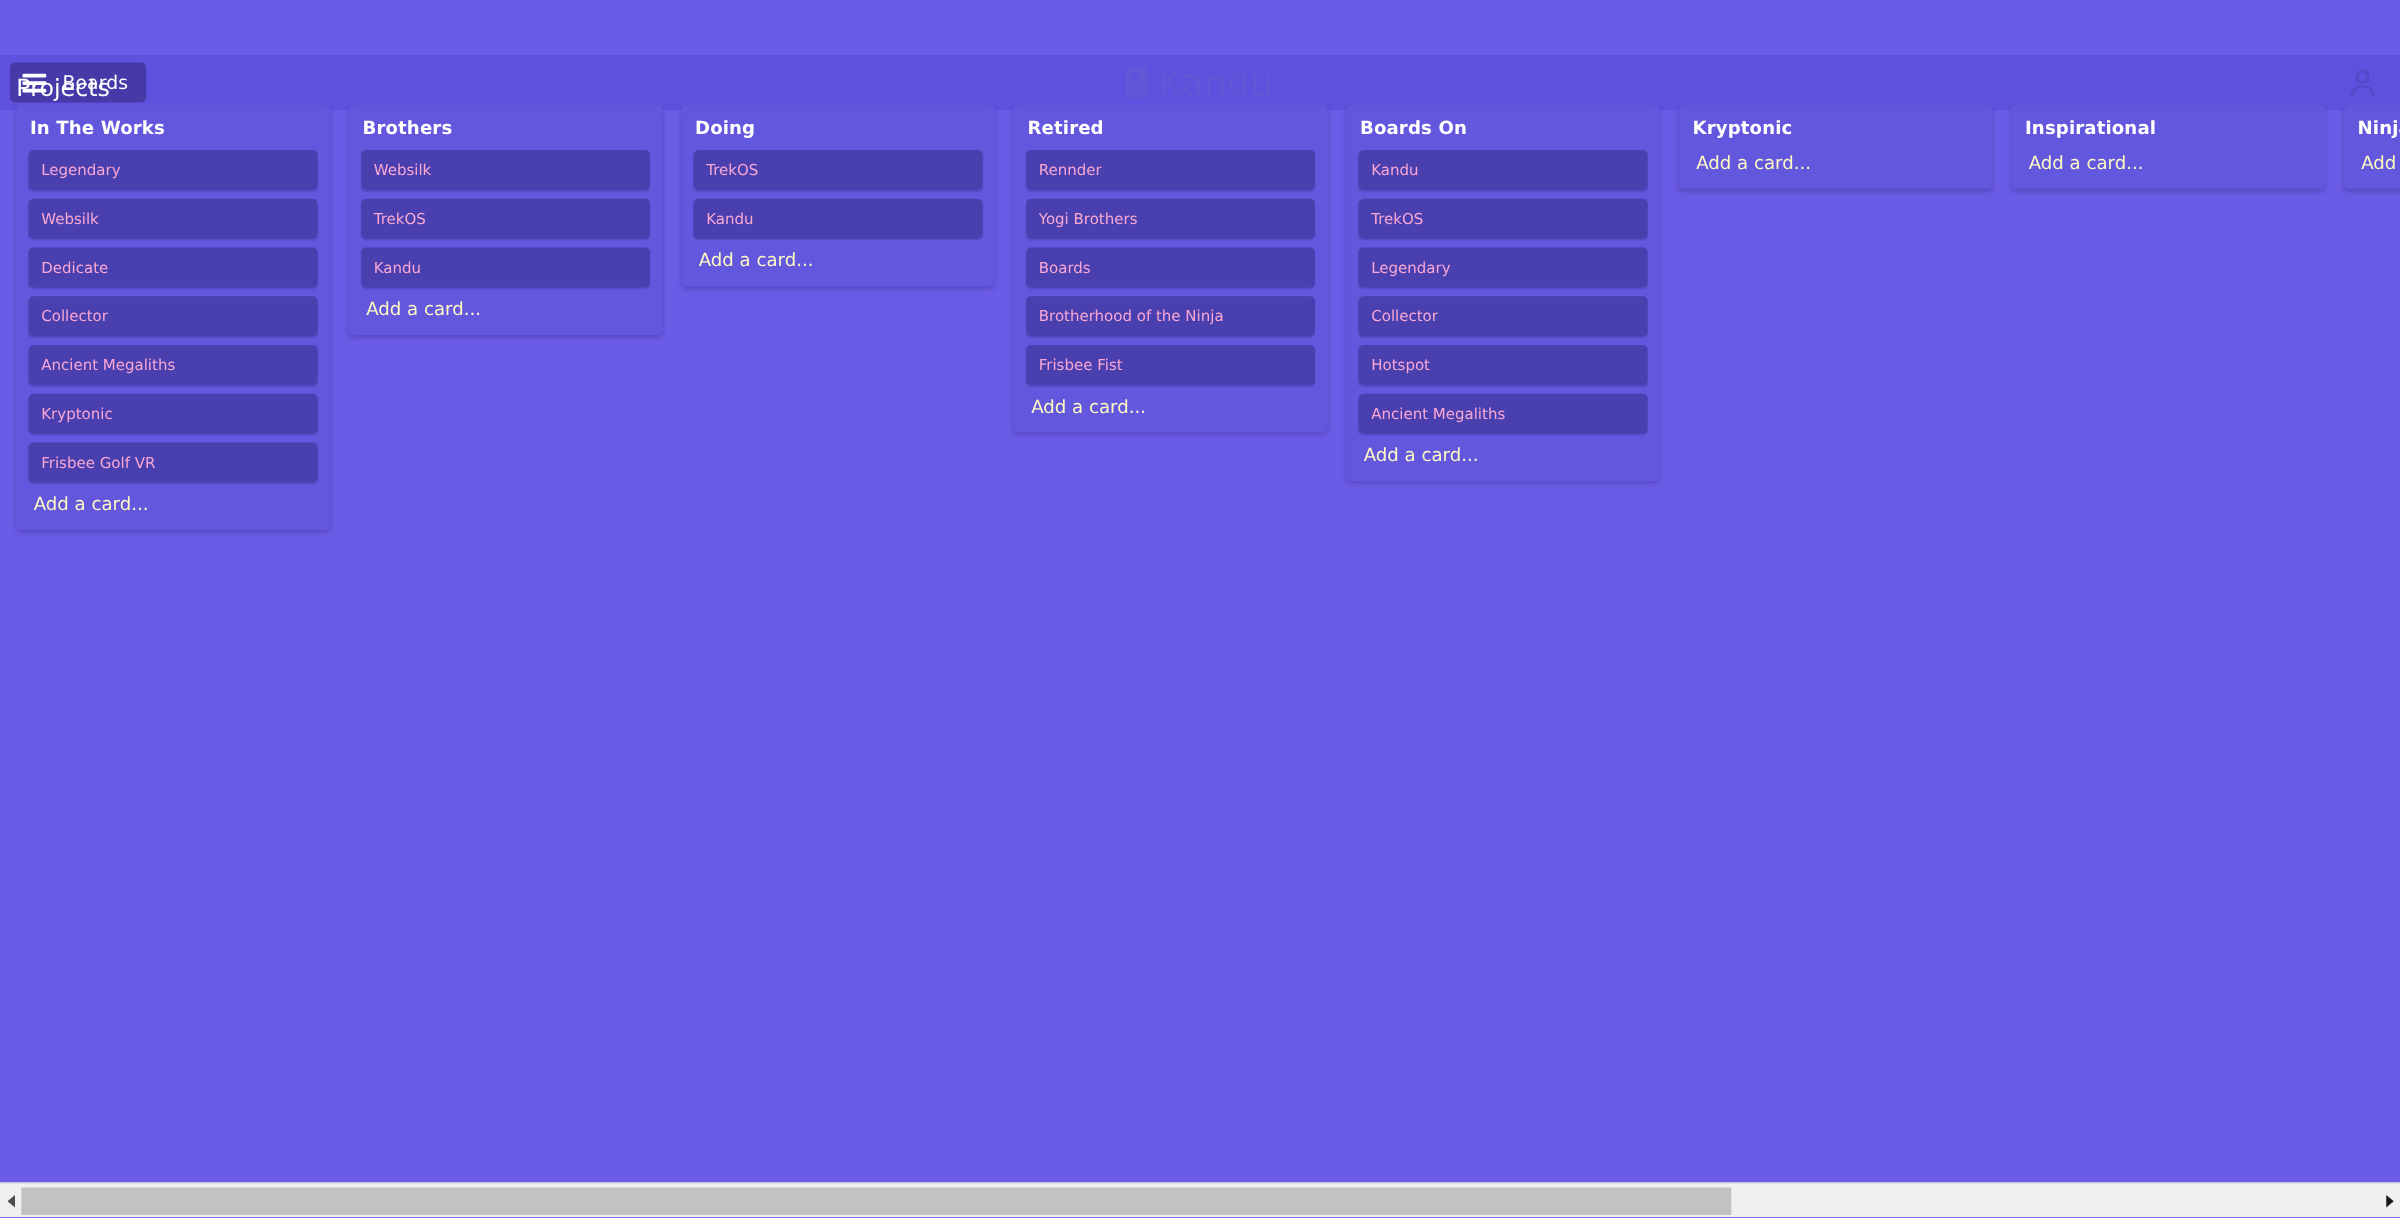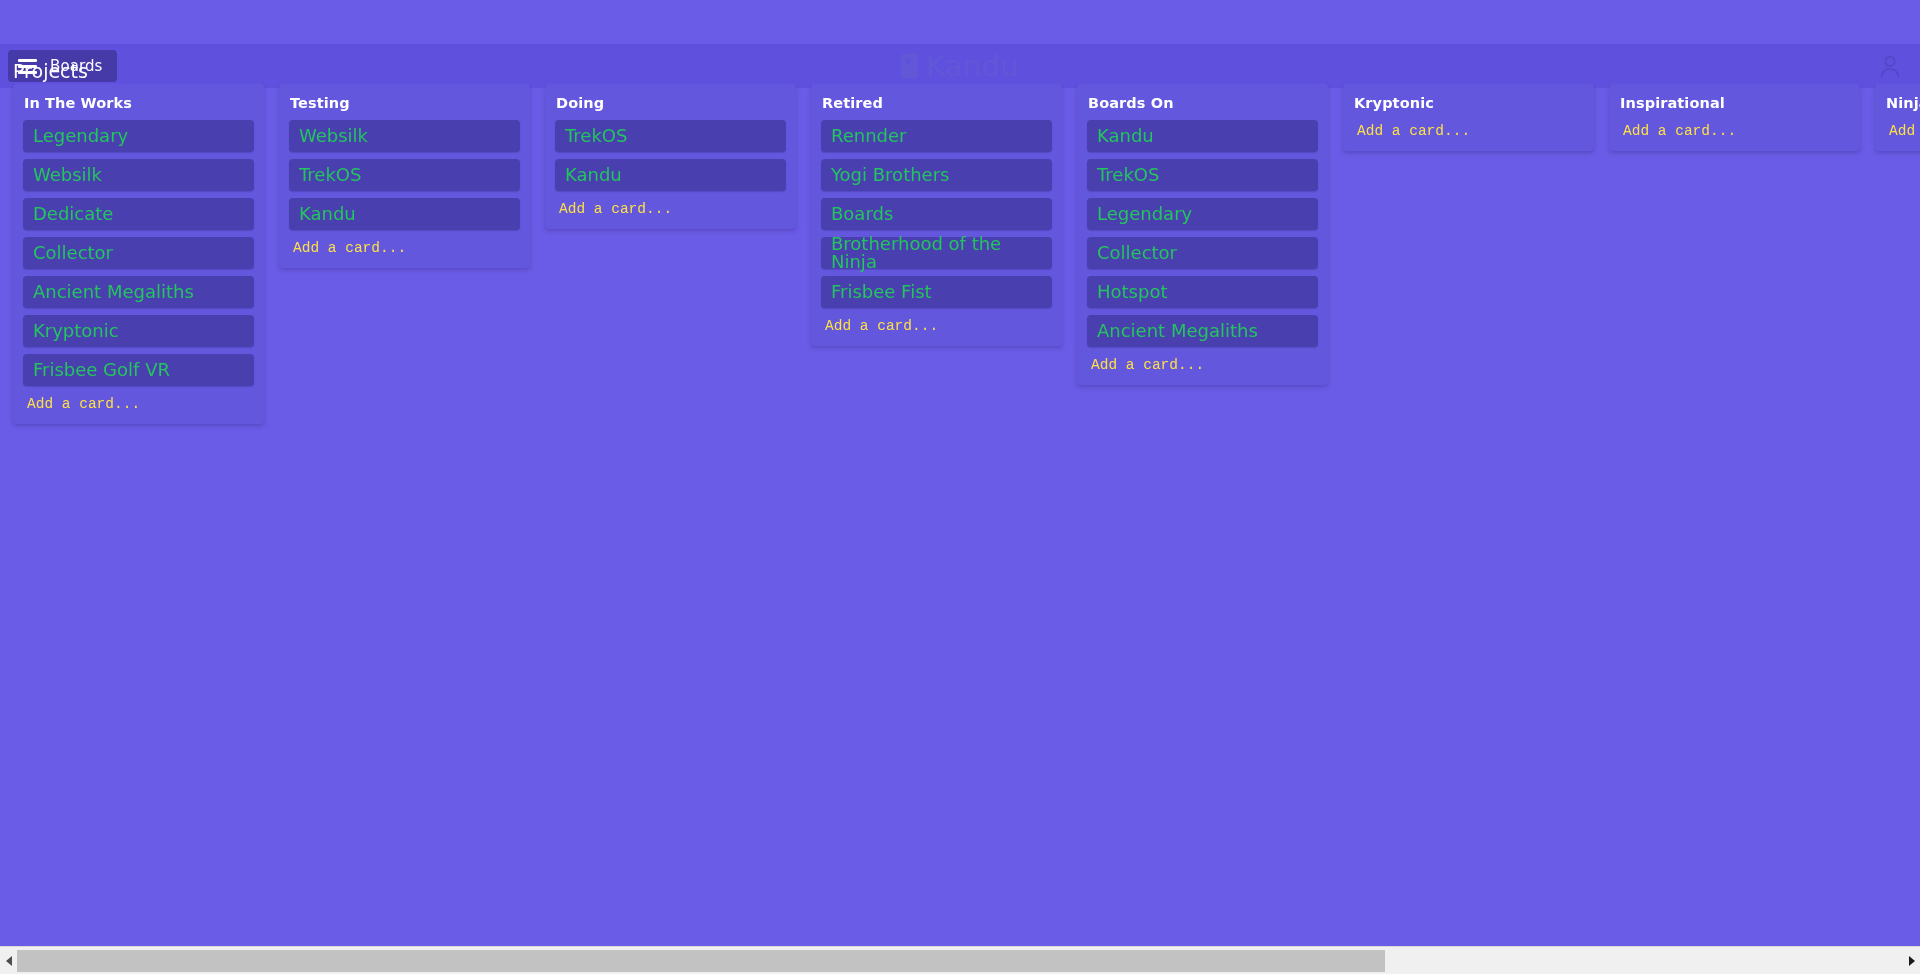--- a/index.html
+++ b/index.html
@@ -157,34 +157,33 @@
   }
 
   .card {
     background: #4a3fae;
     border-radius: 4px;
     height: 32px;
     margin: 0 3px 7px 3px;
     padding: 0 10px;
     display: flex;
     align-items: center;
-    color: #22c55e;
-    font-size: 18px;
+    color: #f9a8d4;
+    font-size: 12px;
     line-height: 1;
     cursor: pointer;
     box-shadow: 0 1px 1px rgba(25,15,80,.18);
   }
 
   .add-card {
-    color: #fde047;
+    color: #fef9c3;
     font-size: 14.5px;
     line-height: 1;
     padding: 4px 4px 5px 7px;
     cursor: pointer;
-    font-family: Liberation Mono, monospace;
   }
 
   
   .hscroll {
     position: absolute;
     left: 0;
     bottom: 0;
     width: 1920px;
     height: 28px;
     background: #f0f0f0;
@@ -260,21 +259,21 @@
         <div class="card">Legendary</div>
         <div class="card">Websilk</div>
         <div class="card">Dedicate</div>
         <div class="card">Collector</div>
         <div class="card">Ancient Megaliths</div>
         <div class="card">Kryptonic</div>
         <div class="card">Frisbee Golf VR</div>
         <div class="add-card">Add a card...</div>
       </div>
       <div class="list">
-        <div class="list-title">Testing</div>
+        <div class="list-title">Brothers</div>
         <div class="card">Websilk</div>
         <div class="card">TrekOS</div>
         <div class="card">Kandu</div>
         <div class="add-card">Add a card...</div>
       </div>
       <div class="list">
         <div class="list-title">Doing</div>
         <div class="card">TrekOS</div>
         <div class="card">Kandu</div>
         <div class="add-card">Add a card...</div>

